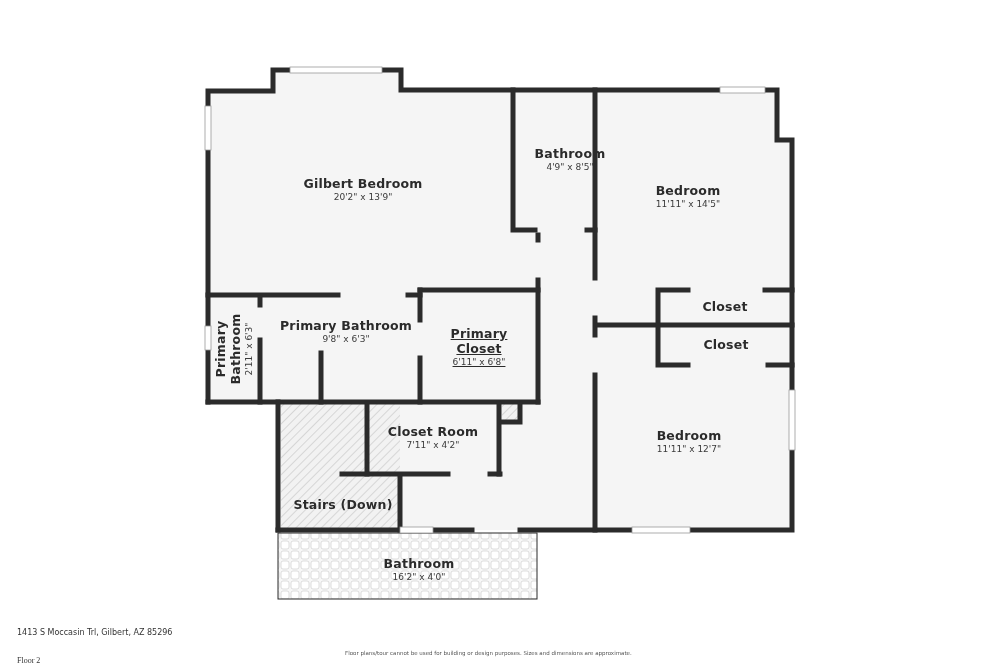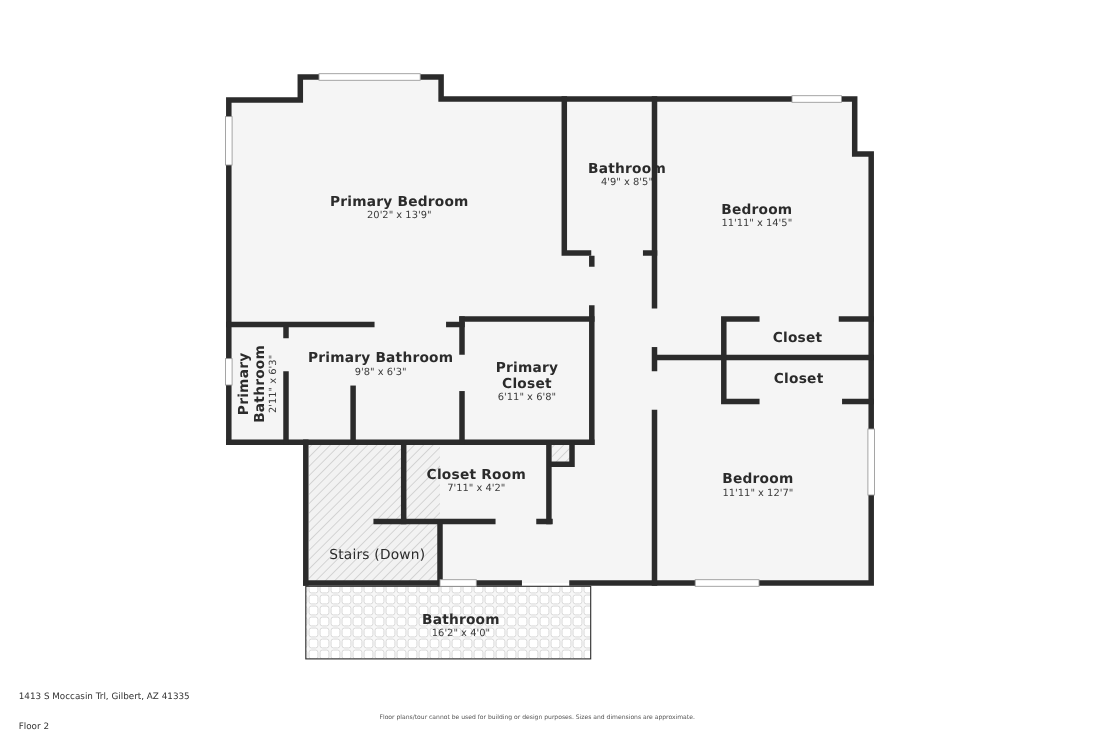--- a/index.html
+++ b/index.html
@@ -3,21 +3,21 @@
 <meta charset="utf-8">
 <style>
   html,body{margin:0;padding:0;background:#ffffff;}
   body{width:1000px;height:667px;position:relative;overflow:hidden;font-family:"DejaVu Sans","Liberation Sans",sans-serif;}
   #plan{position:absolute;left:0;top:0;}
   .room-label{position:absolute;text-align:center;color:#2b2b2b;transform:translate(-50%,-50%);white-space:nowrap;}
   .room-label .nm{font-size:12.5px;font-weight:bold;display:block;line-height:15px;letter-spacing:0.2px;}
   .room-label .dm{font-size:9px;display:block;line-height:12px;color:#3a3a3a;}
   .vert{transform:translate(-50%,-50%) rotate(-90deg);}
   .footer-addr{position:absolute;left:17px;top:628px;font-size:8px;color:#333;}
-  .footer-floor{position:absolute;left:17px;top:656px;font-size:8px;color:#333;}
+  .footer-floor{position:absolute;left:17px;top:656px;font-size:8px;color:#333;font-family:Liberation Serif, serif;}
   .footer-note{position:absolute;left:345px;top:650px;font-size:5.5px;color:#555;}
 </style>
 </head>
 <body>
 
 <svg id="plan" width="1000" height="667">
   <defs>
     <pattern id="hatch" width="6" height="6" patternUnits="userSpaceOnUse" patternTransform="rotate(45)">
       <rect width="6" height="6" fill="#f2f2f2"></rect>
       <line x1="0" y1="0" x2="0" y2="6" stroke="#c4c4c4" stroke-width="1.2"></line>
@@ -84,60 +84,60 @@
     <rect x="720" y="87" width="45" height="6"></rect>
     <rect x="205" y="106" width="6" height="44"></rect>
     <rect x="205" y="326" width="6" height="24"></rect>
     <rect x="789" y="390" width="6" height="60"></rect>
     <rect x="632" y="527" width="58" height="6"></rect>
     <rect x="400" y="527" width="33" height="6"></rect>
   </g>
 </svg>
 
 <div class="room-label" style="left:363px;top:189px;">
-  <span class="nm">Primary Bedroom</span>
+  <span class="nm">Gilbert Bedroom</span>
   <span class="dm">20'2" x 13'9"</span>
 </div>
 <div class="room-label" style="left:554px;top:159px;margin-left:16px;">
   <span class="nm">Bathroom</span>
   <span class="dm">4'9" x 8'5"</span>
 </div>
 <div class="room-label" style="left:688px;top:196px;">
   <span class="nm">Bedroom</span>
   <span class="dm">11'11" x 14'5"</span>
 </div>
 <div class="room-label" style="left:725px;top:306px;">
   <span class="nm">Closet</span>
 </div>
 <div class="room-label" style="left:726px;top:344px;">
   <span class="nm">Closet</span>
 </div>
 <div class="room-label" style="left:346px;top:331px;">
   <span class="nm">Primary Bathroom</span>
   <span class="dm">9'8" x 6'3"</span>
 </div>
-<div class="room-label" style="left:479px;top:347px;white-space:normal;width:70px;">
+<div class="room-label" style="left:479px;top:347px;white-space:normal;width:70px;text-decoration:underline;">
   <span class="nm">Primary Closet</span>
   <span class="dm">6'11" x 6'8"</span>
 </div>
 <div class="room-label vert" style="left:234px;top:349px;white-space:normal;width:80px;">
   <span class="nm">Primary Bathroom</span>
   <span class="dm">2'11" x 6'3"</span>
 </div>
 <div class="room-label" style="left:433px;top:437px;">
   <span class="nm">Closet Room</span>
   <span class="dm">7'11" x 4'2"</span>
 </div>
 <div class="room-label" style="left:689px;top:441px;">
   <span class="nm">Bedroom</span>
   <span class="dm">11'11" x 12'7"</span>
 </div>
 <div class="room-label" style="left:343px;top:504px;">
-  <span class="nm" style="font-weight:normal;">Stairs (Down)</span>
+  <span class="nm" style="font-weight:bold;">Stairs (Down)</span>
 </div>
 <div class="room-label" style="left:419px;top:569px;">
   <span class="nm">Bathroom</span>
   <span class="dm">16'2" x 4'0"</span>
 </div>
 
-<div class="footer-addr">1413 S Moccasin Trl, Gilbert, AZ 41335</div>
+<div class="footer-addr">1413 S Moccasin Trl, Gilbert, AZ 85296</div>
 <div class="footer-floor">Floor 2</div>
 <div class="footer-note">Floor plans/tour cannot be used for building or design purposes. Sizes and dimensions are approximate.</div>
 
 </body></html>

